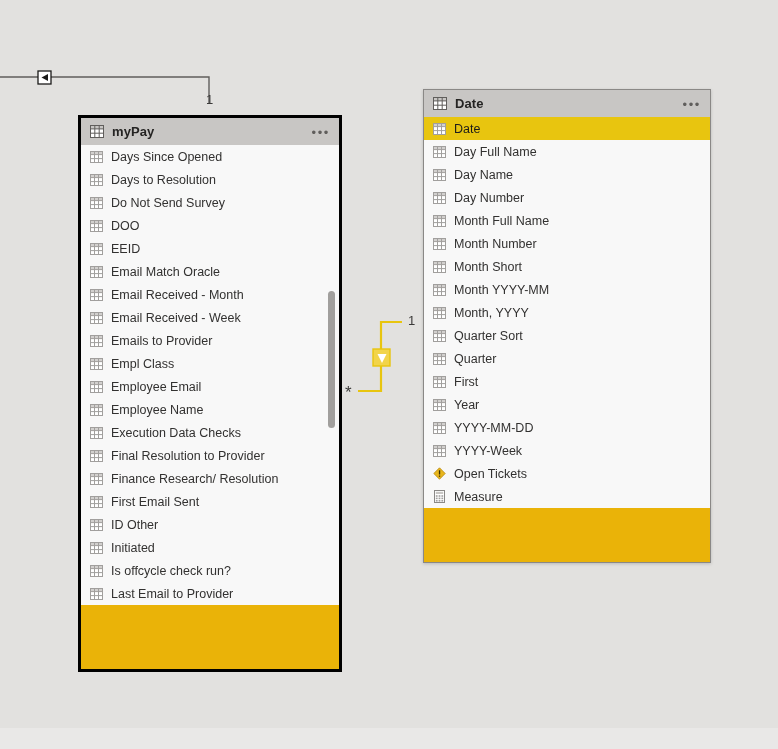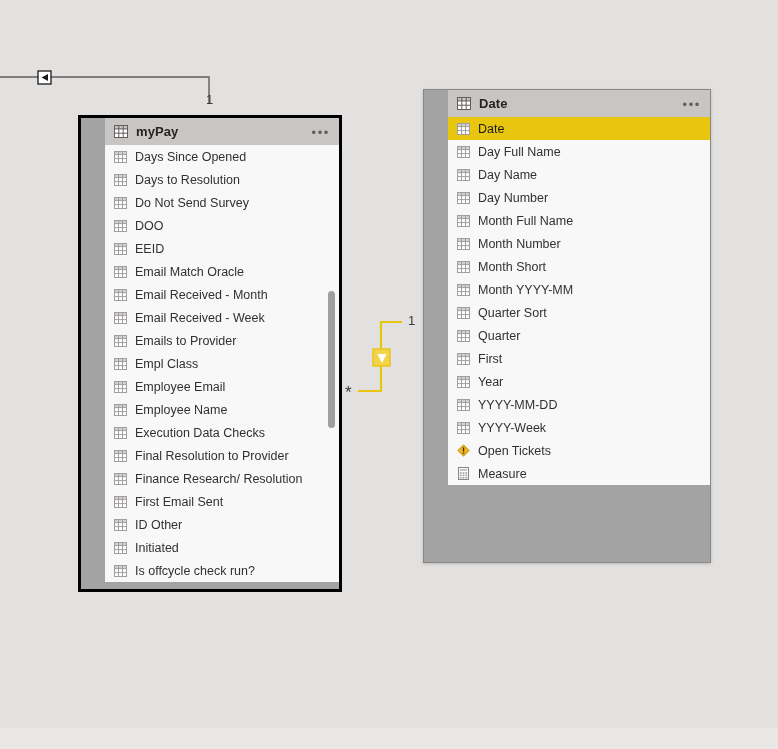--- a/index.html
+++ b/index.html
@@ -50,24 +50,23 @@
     line-height: 1;
   }
   .rel-label.star {
     font-size: 17px;
     color: #3b3a39;
   }
 
   
   .table-card {
     position: absolute;
-    background: #a3a3a3;
+    background: #eab308;
     box-sizing: border-box;
     overflow: hidden;
-    padding-left: 24px;
   }
 
   .table-card.selected {
     border: 3px solid #000000;
   }
   .table-card.unselected {
     border: 1px solid #8a8886;
     box-shadow: 0 1px 3px rgba(0,0,0,0.18);
   }
 
@@ -156,21 +155,21 @@
       <path d="M377.5 354 L386.5 354 L382 363 Z" fill="#ffffff"></path>
     </g>
   </svg>
 
   <div class="rel-label" style="left:206px; top:93px;">1</div>
 
   <div class="rel-label" style="left:408px; top:314px;">1</div>
 
   <div class="rel-label star" style="left:345px; top:384px;">*</div>
 
-  <div class="table-card selected" style="left:78px; top:115px; width:264px; height:477px;">
+  <div class="table-card selected" style="left:78px; top:115px; width:264px; height:557px;">
 
     <div class="card-header">
       <span class="icn">
         <svg width="14" height="13" viewBox="0 0 14 13">
           <rect x="0.5" y="0.5" width="13" height="12" fill="#ffffff" stroke="#605e5c"></rect>
           <rect x="0.5" y="0.5" width="13" height="3.4" fill="#c8c6c4" stroke="#605e5c"></rect>
           <line x1="4.8" y1="0.5" x2="4.8" y2="12.5" stroke="#605e5c"></line>
           <line x1="9.2" y1="0.5" x2="9.2" y2="12.5" stroke="#605e5c"></line>
           <line x1="0.5" y1="8.2" x2="13.5" y2="8.2" stroke="#605e5c"></line>
         </svg>
@@ -401,20 +400,32 @@
             <svg width="13" height="12" viewBox="0 0 13 12">
               <rect x="0.5" y="0.5" width="12" height="11" fill="#ffffff" stroke="#a19f9d"></rect>
               <rect x="0.5" y="0.5" width="12" height="3.1" fill="#d2d0ce" stroke="#a19f9d"></rect>
               <line x1="4.5" y1="0.5" x2="4.5" y2="11.5" stroke="#a19f9d"></line>
               <line x1="8.5" y1="0.5" x2="8.5" y2="11.5" stroke="#a19f9d"></line>
               <line x1="0.5" y1="7.6" x2="12.5" y2="7.6" stroke="#a19f9d"></line>
             </svg>
           </span>
           <span class="label">Is offcycle check run?</span>
         </div>
+        <div class="field-row">
+          <span class="icn">
+            <svg width="13" height="12" viewBox="0 0 13 12">
+              <rect x="0.5" y="0.5" width="12" height="11" fill="#ffffff" stroke="#a19f9d"></rect>
+              <rect x="0.5" y="0.5" width="12" height="3.1" fill="#d2d0ce" stroke="#a19f9d"></rect>
+              <line x1="4.5" y1="0.5" x2="4.5" y2="11.5" stroke="#a19f9d"></line>
+              <line x1="8.5" y1="0.5" x2="8.5" y2="11.5" stroke="#a19f9d"></line>
+              <line x1="0.5" y1="7.6" x2="12.5" y2="7.6" stroke="#a19f9d"></line>
+            </svg>
+          </span>
+          <span class="label">Last Email to Provider</span>
+        </div>
       </div>
 
     <div class="vscroll" style="right:4px; top:173px; height:137px;"></div>
   </div>
 
   <div class="table-card unselected" style="left:423px; top:89px; width:288px; height:474px;">
 
     <div class="card-header">
       <span class="icn">
         <svg width="14" height="13" viewBox="0 0 14 13">
@@ -529,20 +540,32 @@
         <div class="field-row">
           <span class="icn">
             <svg width="13" height="12" viewBox="0 0 13 12">
               <rect x="0.5" y="0.5" width="12" height="11" fill="#ffffff" stroke="#a19f9d"></rect>
               <rect x="0.5" y="0.5" width="12" height="3.1" fill="#d2d0ce" stroke="#a19f9d"></rect>
               <line x1="4.5" y1="0.5" x2="4.5" y2="11.5" stroke="#a19f9d"></line>
               <line x1="8.5" y1="0.5" x2="8.5" y2="11.5" stroke="#a19f9d"></line>
               <line x1="0.5" y1="7.6" x2="12.5" y2="7.6" stroke="#a19f9d"></line>
             </svg>
           </span>
+          <span class="label">Month, YYYY</span>
+        </div>
+        <div class="field-row">
+          <span class="icn">
+            <svg width="13" height="12" viewBox="0 0 13 12">
+              <rect x="0.5" y="0.5" width="12" height="11" fill="#ffffff" stroke="#a19f9d"></rect>
+              <rect x="0.5" y="0.5" width="12" height="3.1" fill="#d2d0ce" stroke="#a19f9d"></rect>
+              <line x1="4.5" y1="0.5" x2="4.5" y2="11.5" stroke="#a19f9d"></line>
+              <line x1="8.5" y1="0.5" x2="8.5" y2="11.5" stroke="#a19f9d"></line>
+              <line x1="0.5" y1="7.6" x2="12.5" y2="7.6" stroke="#a19f9d"></line>
+            </svg>
+          </span>
           <span class="label">Quarter Sort</span>
         </div>
         <div class="field-row">
           <span class="icn">
             <svg width="13" height="12" viewBox="0 0 13 12">
               <rect x="0.5" y="0.5" width="12" height="11" fill="#ffffff" stroke="#a19f9d"></rect>
               <rect x="0.5" y="0.5" width="12" height="3.1" fill="#d2d0ce" stroke="#a19f9d"></rect>
               <line x1="4.5" y1="0.5" x2="4.5" y2="11.5" stroke="#a19f9d"></line>
               <line x1="8.5" y1="0.5" x2="8.5" y2="11.5" stroke="#a19f9d"></line>
               <line x1="0.5" y1="7.6" x2="12.5" y2="7.6" stroke="#a19f9d"></line>

